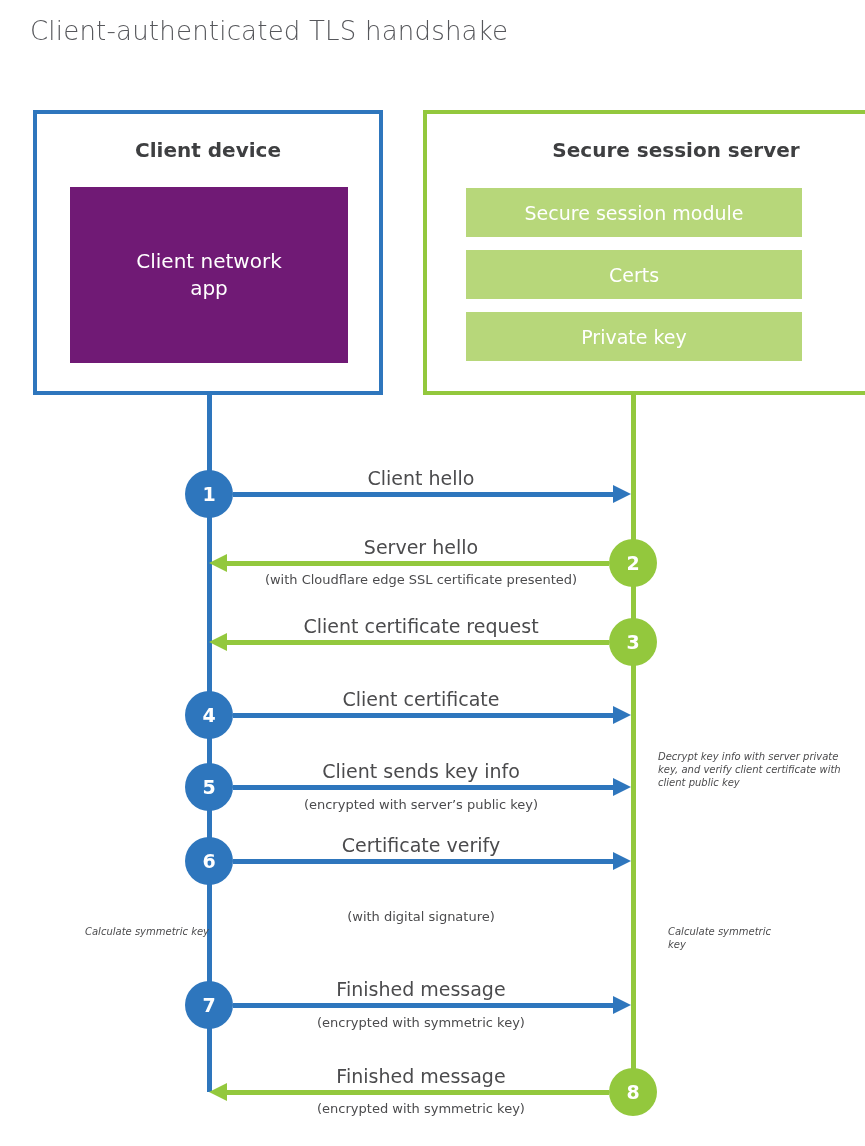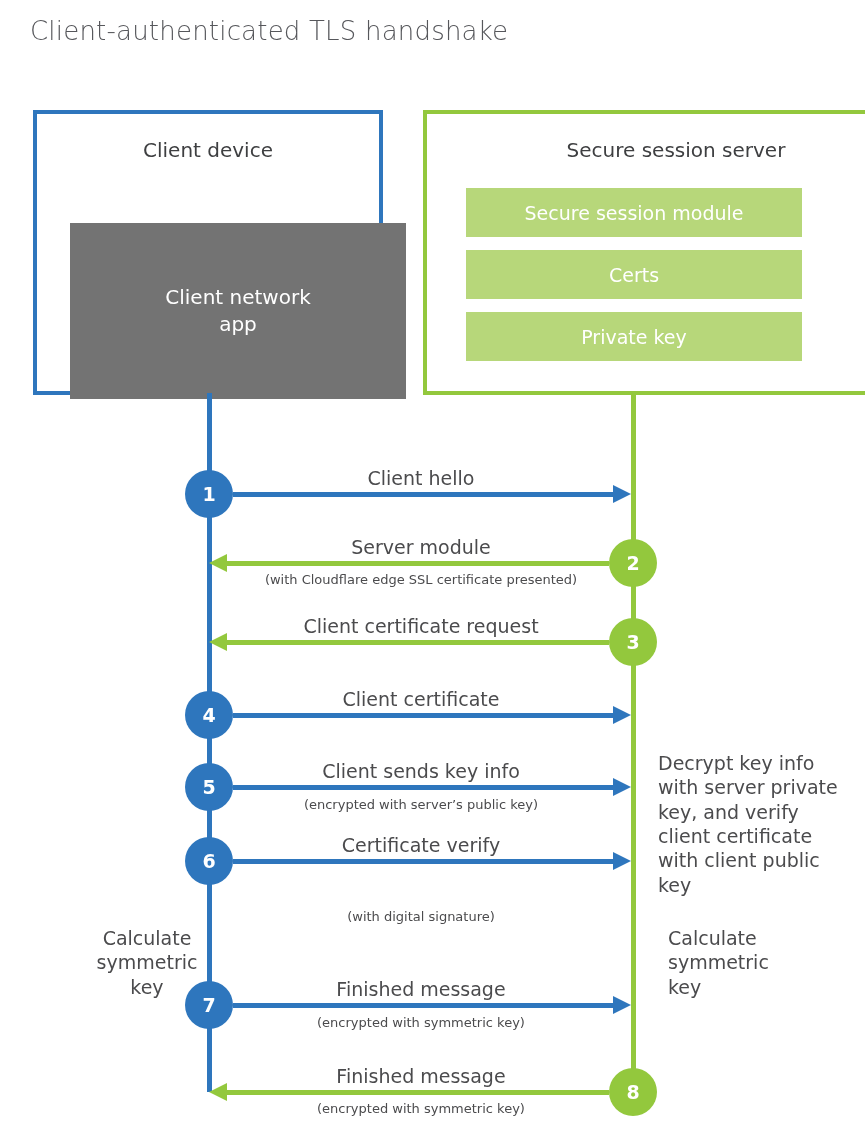--- a/index.html
+++ b/index.html
@@ -5,22 +5,22 @@
   html,body{margin:0;padding:0;background:#ffffff;}
   body{font-family:"DejaVu Sans","Liberation Sans",sans-serif;}
   .canvas{position:relative;width:865px;height:1146px;background:#ffffff;overflow:hidden;border-radius:29px;}
 
   .page-title{position:absolute;left:30px;top:16px;margin:0;font-size:26px;font-weight:300;color:#56575b;letter-spacing:.2px;}
 
   
   .box{position:absolute;top:110px;height:285px;box-sizing:border-box;background:#ffffff;}
   .blue-box{left:33px;width:350px;border:4px solid #2e76bd;}
   .green-box{left:423px;width:506px;border:4px solid #93c83d;}
-  .box-title{position:absolute;top:24px;left:0;width:100%;text-align:center;font-size:20px;font-weight:normal;color:#3e3f41;}
-  .app-box{position:absolute;left:33px;top:73px;width:336px;height:176px;background:#737373;display:flex;align-items:center;justify-content:center;margin-top:36px;}
+  .box-title{position:absolute;top:24px;left:0;width:100%;text-align:center;font-size:20px;font-weight:bold;color:#3e3f41;}
+  .app-box{position:absolute;left:33px;top:73px;width:278px;height:176px;background:#701a75;display:flex;align-items:center;justify-content:center;}
   .app-box span{display:block;width:180px;text-align:center;font-size:20px;color:#ffffff;line-height:1.35;}
   .bar{position:absolute;left:39px;width:336px;height:49px;background:#b7d77a;display:flex;align-items:center;justify-content:center;font-size:19px;color:#ffffff;}
 
   
   .vline{position:absolute;width:5px;}
   .vline.blue{background:#2e76bd;left:207px;top:393px;height:699px;}
   .vline.green{background:#93c83d;left:631px;top:393px;height:701px;}
 
   
   .hline{position:absolute;height:5px;}
@@ -30,21 +30,21 @@
   .head.right{left:613px;border-left:18px solid #2e76bd;}
   .head.left{left:209px;border-right:18px solid #93c83d;}
 
   .circle{position:absolute;width:48px;height:48px;border-radius:50%;display:flex;align-items:center;justify-content:center;font-size:19px;font-weight:bold;color:#ffffff;}
   .circle.blue{background:#2e76bd;left:185px;}
   .circle.green{background:#93c83d;left:609px;}
 
   .lbl{position:absolute;left:209px;width:424px;text-align:center;font-size:19px;color:#4b4b4d;}
   .sub{position:absolute;left:209px;width:424px;text-align:center;font-size:13px;color:#4b4b4d;}
 
-  .note{position:absolute;font-size:19px;color:#4b4b4d;line-height:1.28;}
+  .note{position:absolute;font-size:10px;color:#4b4b4d;line-height:1.28;font-style:italic;}
   .note.decrypt{left:658px;top:751px;width:190px;text-align:left;}
   .note.calc-left{left:78px;top:926px;width:138px;text-align:center;}
   .note.calc-right{left:668px;top:926px;width:112px;text-align:left;}
 </style>
 </head>
 <body>
 
 <div class="canvas">
 
   <h1 class="page-title">Client-authenticated TLS handshake</h1>
@@ -69,21 +69,21 @@
   <div>
     <div class="lbl" style="top:467px;">Client hello</div>
     <div class="hline blue" style="top:492px;"></div>
     <div class="head right" style="top:485px;"></div>
     <div class="circle blue" style="top:470px;">
         <span>1</span>
       </div>
   </div>
 
   <div>
-    <div class="lbl" style="top:536px;">Server module</div>
+    <div class="lbl" style="top:536px;">Server hello</div>
     <div class="hline green" style="top:561px;"></div>
     <div class="head left" style="top:554px;"></div>
     <div class="sub" style="top:572px;">(with Cloudflare edge SSL certificate presented)</div>
     <div class="circle green" style="top:539px;">
         <span>2</span>
       </div>
   </div>
 
   <div>
     <div class="lbl" style="top:615px;">Client certificate request</div>

